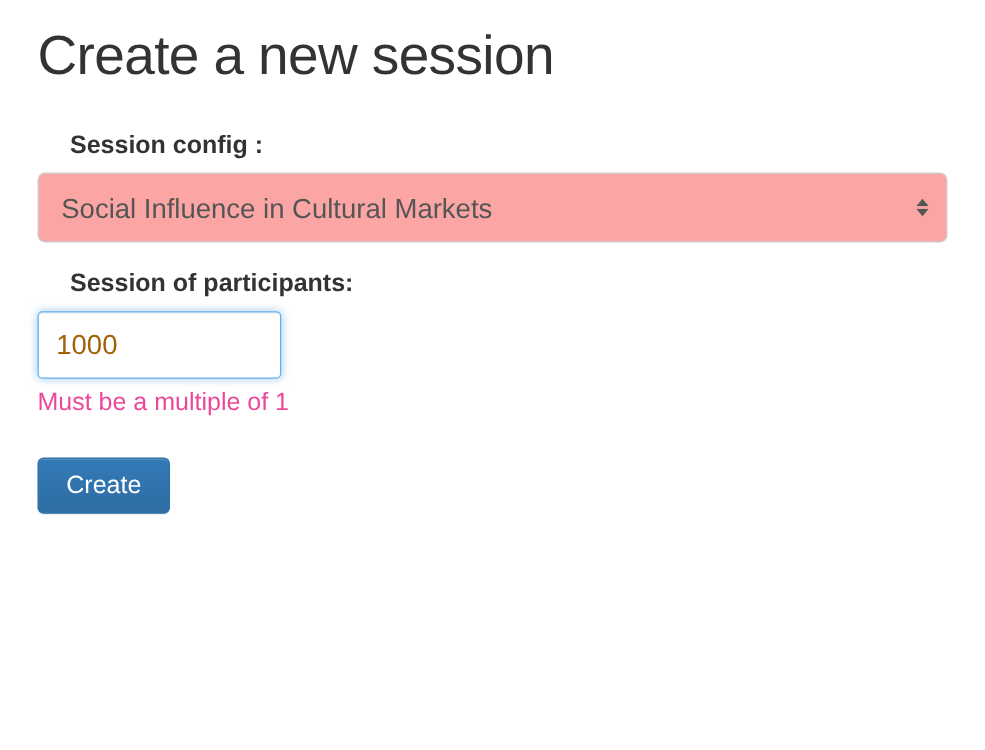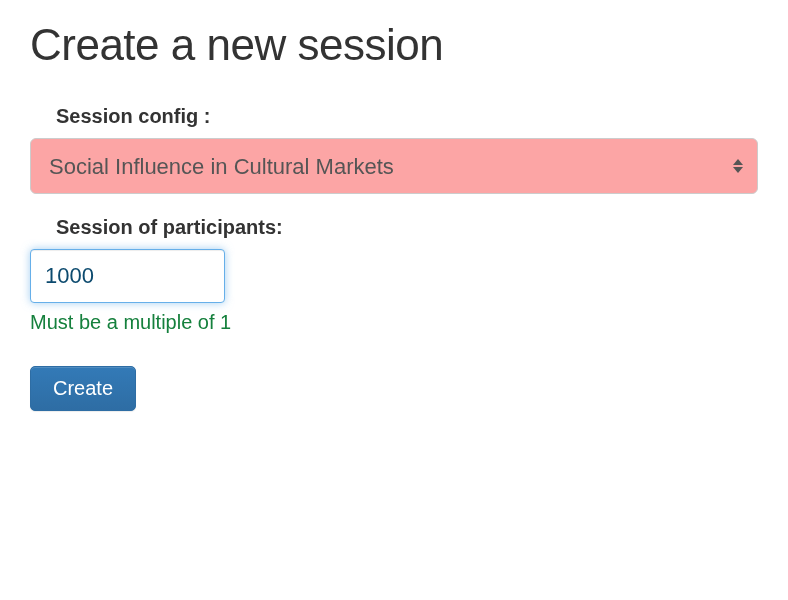--- a/index.html
+++ b/index.html
@@ -62,31 +62,31 @@
       gap: 2px;
     }
     .select-arrows svg {
       display: block;
     }
     .number-input {
       width: 195px;
       height: 54px;
       padding: 10px 14px;
       font-size: 22px;
-      color: #0c4a6e;
+      color: #a16207;
       background-color: #fff;
       border: 1px solid #66afe9;
       border-radius: 4px;
       box-shadow: inset 0 1px 1px rgba(0,0,0,.075), 0 0 8px rgba(102,175,233,.6);
       outline: none;
     }
     .help-text {
       display: block;
       font-size: 20px;
-      color: #15803d;
+      color: #ec4899;
       font-weight: 400;
       margin-top: 8px;
     }
     .btn-primary {
       display: inline-block;
       padding: 10px 22px;
       font-size: 20px;
       font-weight: 400;
       color: #fff;
       background-color: #337ab7;

